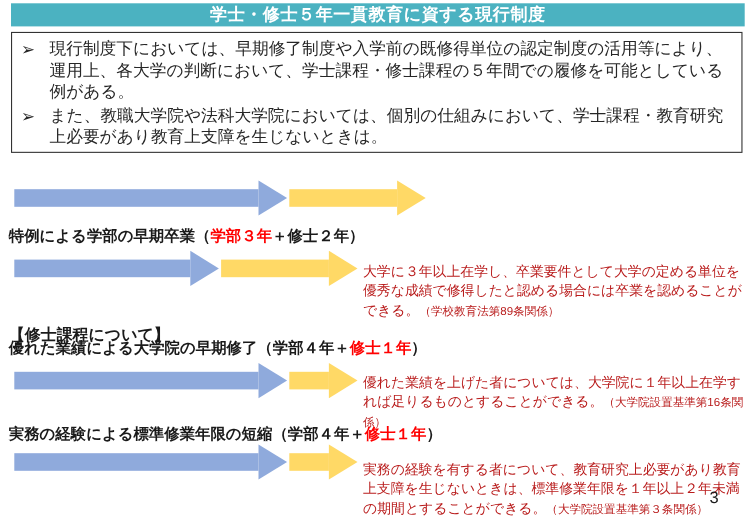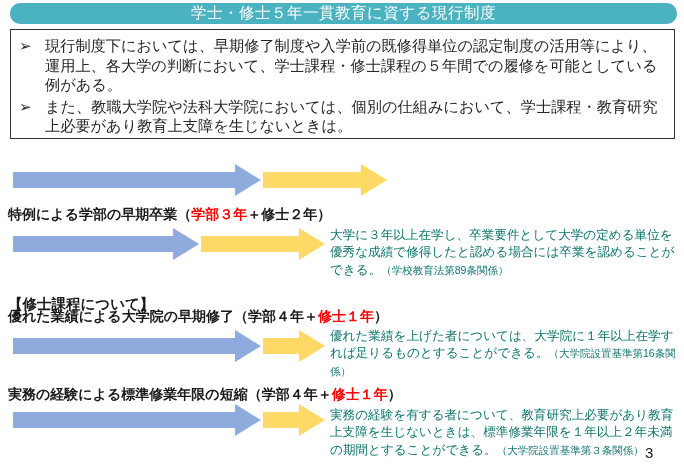--- a/index.html
+++ b/index.html
@@ -7,32 +7,32 @@
     width: 684px; height: 469px;
     background: #ffffff;
     font-family: "Liberation Sans", "DejaVu Sans", sans-serif;
     color: #262626;
   }
   .slide { position: relative; width: 684px; height: 469px; overflow: hidden; background: #fff; }
 
   .title-bar {
     position: absolute; left: 10px; top: 3px; width: 667px; height: 21px;
     background: #4BB2C1; color: #ffffff;
-    font-weight: normal; font-size: 15.5px; letter-spacing: 0.5px;
-    display: flex; align-items: center; justify-content: center; border-radius: 10px;
+    font-weight: bold; font-size: 15.5px; letter-spacing: 0.5px;
+    display: flex; align-items: center; justify-content: center;
   }
 
   .intro-box {
     position: absolute; left: 10px; top: 29px; width: 665px; height: 110px;
     border: 1.5px solid #333333; box-sizing: border-box;
     padding: 6px 8px 0 8px;
   }
   .bullet { display: flex; font-size: 15.2px; line-height: 19.5px; color: #262626; margin-bottom: 2px; }
   .bullet .marker { flex: 0 0 26px; color: #262626; }
-  .bullet .btext { width: 621px; }
+  .bullet .btext { width: 621px; font-family: Liberation Mono, monospace; }
 
   .section-heading {
     position: absolute; left: 8px;
     font-size: 14px; font-weight: bold; color: #1a1a1a; white-space: nowrap;
   }
   .red { color: #FF0000; margin-top: 24px; }
 
   .subsection-header {
     position: absolute; left: 8px; top: 284px;
     font-size: 14.5px; font-weight: bold; color: #1a1a1a; margin-top: 11px;
@@ -44,21 +44,21 @@
   .arrow-body { height: 16px; }
   .arrow-head {
     width: 0; height: 0;
     border-top: 16px solid transparent;
     border-bottom: 16px solid transparent;
     border-left: 26px solid #000;
   }
 
   .note {
     position: absolute; left: 330px; width: 348px;
-    font-size: 12.6px; line-height: 1.38; color: #0f766e;
+    font-size: 12.6px; line-height: 1.38; color: #b91c1c; margin-top: 12px;
   }
   .note .ref { font-size: 10.5px; }
 
   .page-number {
     position: absolute; left: 645px; top: 444px;
     font-size: 15px; color: #1a1a1a;
   }
 
   
   #s1-heading { top: 142px; }  #s1-arrows { top: 164px; }

